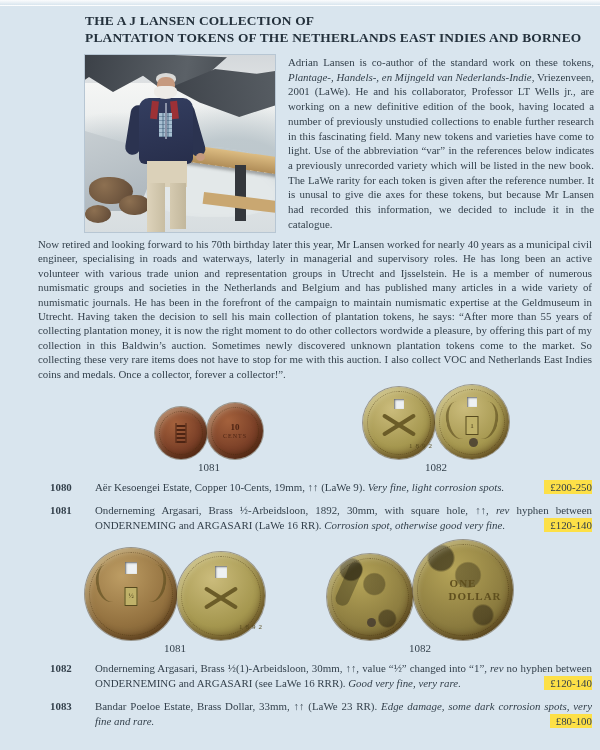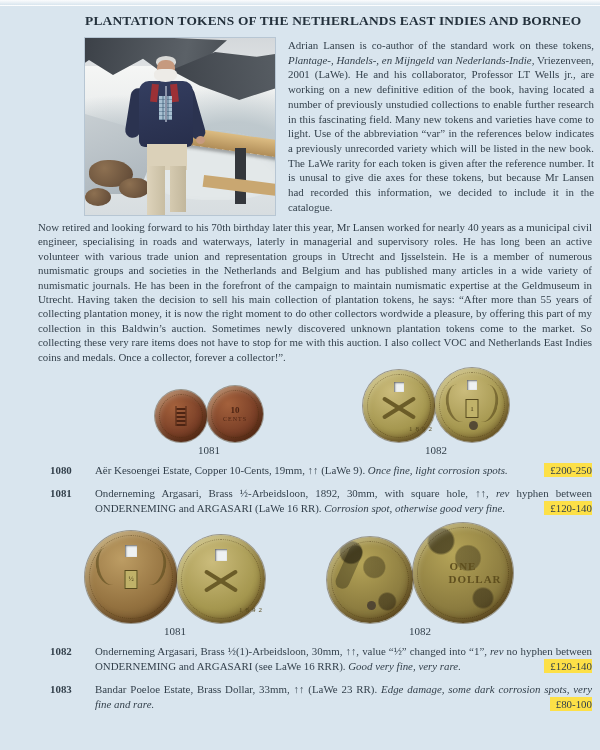--- a/index.html
+++ b/index.html
@@ -124,20 +124,21 @@
   .lot-num{width:45px;font-weight:bold;flex:0 0 45px;}
   .lot-desc{flex:1;text-align:justify;position:relative;}
   .lot-price{position:absolute;right:0;bottom:0;background:#fde047;padding-left:6px;}
 </style>
 </head>
 <body>
 
 <div class="top-edge"></div>
 
 <div class="title">
+  <div>THE A J LANSEN COLLECTION OF</div>
   <div>PLANTATION TOKENS OF THE NETHERLANDS EAST INDIES AND BORNEO</div>
 </div>
 
 <div class="intro">
   <div class="photo">
     <div class="snow"></div>
     <div class="ridge1"></div>
     <div class="ridge2"></div>
     <div class="snowbank"></div>
     <div class="slope"></div>
@@ -199,21 +200,21 @@
         <div class="plaque">1</div>
         <div class="spot"></div>
       </div>
     </div>
     <figcaption class="plate-label">1082</figcaption>
   </figure>
 </div>
 
 <div class="lot m1080">
   <div class="lot-num">1080</div>
-  <div class="lot-desc"><span><span>Aër Kesoengei Estate, Copper 10-Cents, 19mm, ↑↑ (LaWe 9). </span><span class="it">Once fine, light corrosion spots.</span></span><span class="lot-price">£200-250</span></div>
+  <div class="lot-desc"><span><span>Aër Kesoengei Estate, Copper 10-Cents, 19mm, ↑↑ (LaWe 9). </span><span class="it">Very fine, light corrosion spots.</span></span><span class="lot-price">£200-250</span></div>
 </div>
 
 <div class="lot m1081">
   <div class="lot-num">1081</div>
   <div class="lot-desc"><span><span>Onderneming Argasari, Brass ½-Arbeidsloon, 1892, 30mm, with square hole, ↑↑, </span><span class="it">rev</span><span> hyphen between ONDERNEMING and ARGASARI (LaWe 16 RR). </span><span class="it">Corrosion spot, otherwise good very fine.</span></span><span class="lot-price">£120-140</span></div>
 </div>
 
 <div class="plate-row row2">
   <figure class="coin-group g3">
     <div class="coins">

